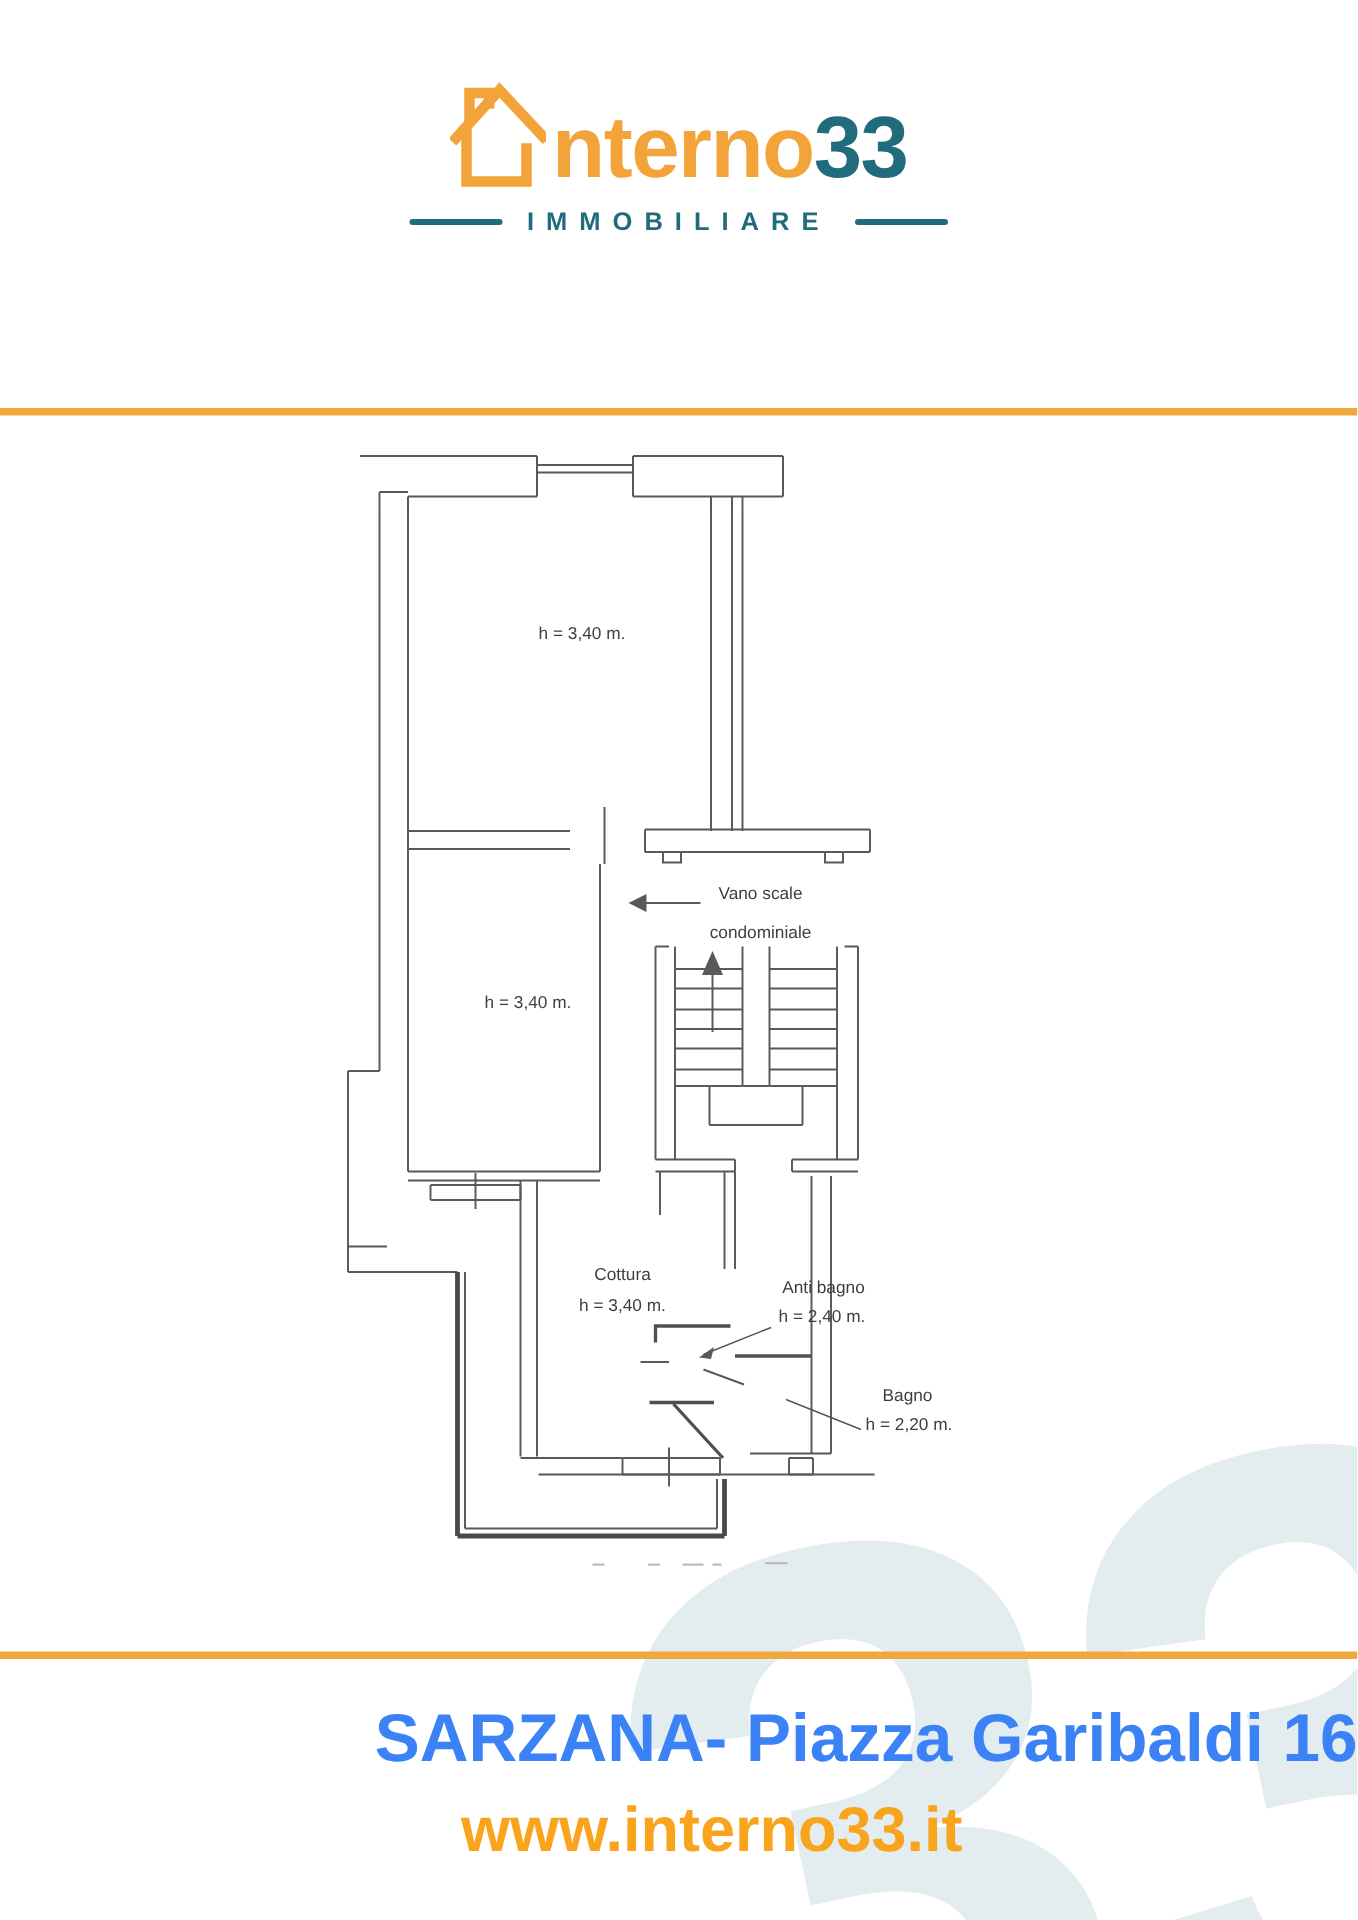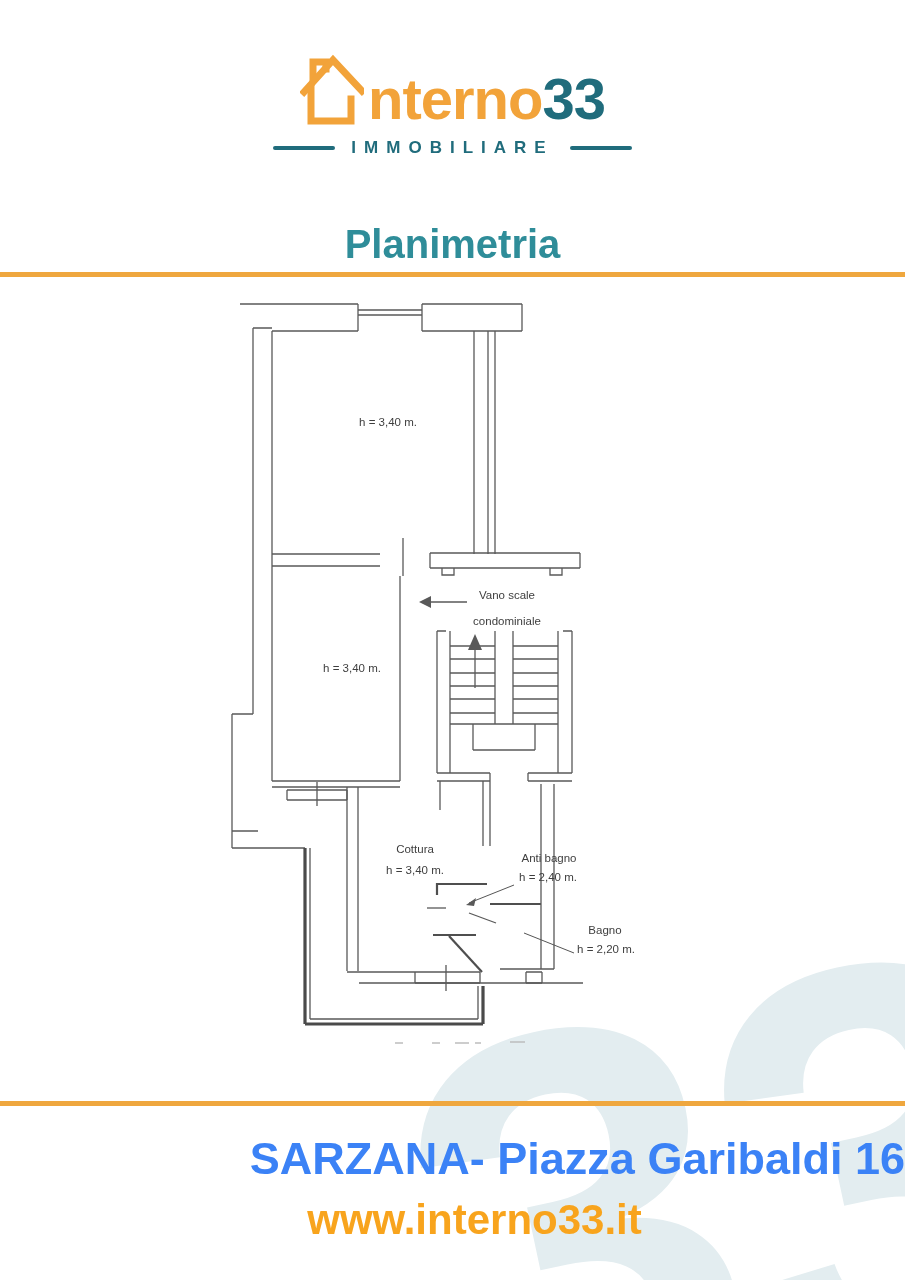--- a/index.html
+++ b/index.html
@@ -58,21 +58,20 @@
       </g>
     </svg>
     <div class="logo-text"><span class="logo-prefix">nterno</span><span class="logo-suffix">33</span></div>
   </div>
   <div class="tagline-row">
     <span class="tl-line"></span>
     <span class="tagline">IMMOBILIARE</span>
     <span class="tl-line"></span>
   </div>
 
-  <div class="doc-title">Planimetria</div>
   <div class="divider divider-top"></div>
 
   <div class="plan-wrap">
     <svg viewBox="0 0 600 765">
 
       <g>
         <path class="w" d="M70,18 H188 M252,18 H352 M352,18 V45"></path>
         <path class="w" d="M188,18 V45 M252,18 V45 M188,24 H252 M188,29 H252"></path>
         <path class="w" d="M83,42 H102 M83,42 V268"></path>
         <path class="w" d="M102,45 H188 M252,45 H352"></path>

